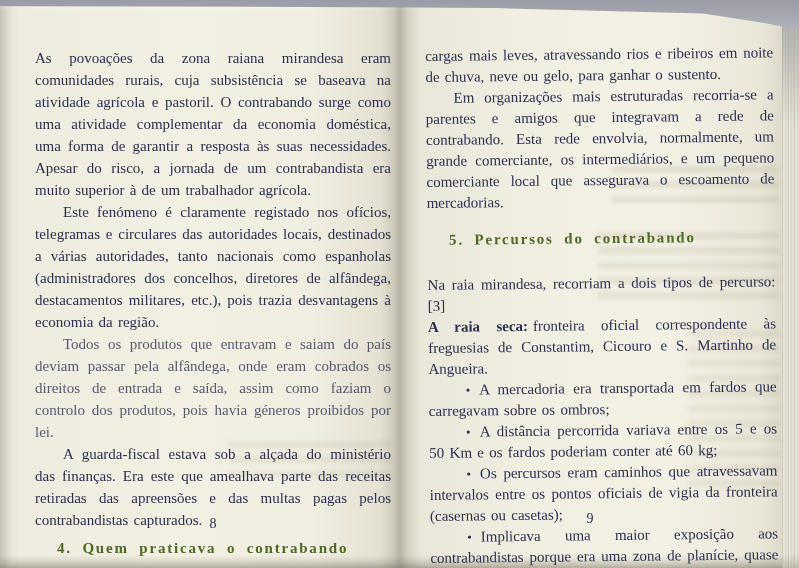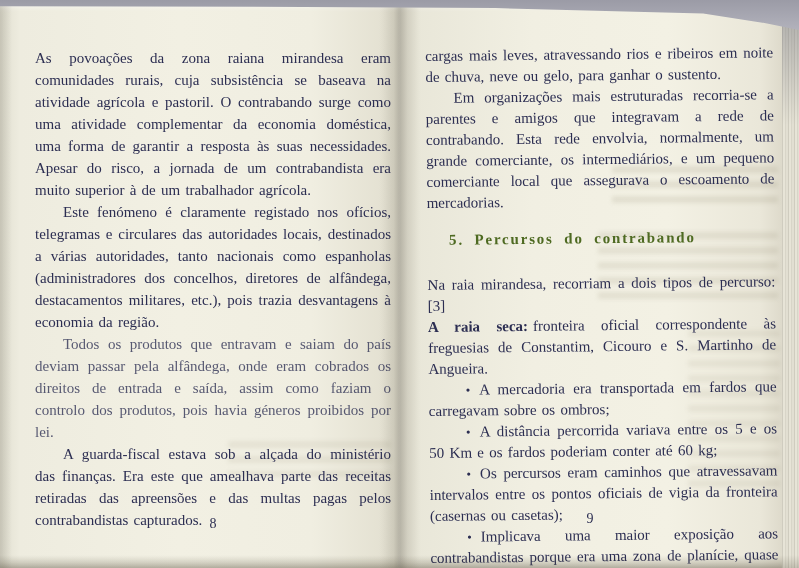--- a/index.html
+++ b/index.html
@@ -113,20 +113,21 @@
 <div class="ghost ghost-1"></div>
 <div class="ghost ghost-2"></div>
 <div class="ghost ghost-3"></div>
 <div class="ghost ghost-4"></div>
 
 <div class="textcol textcol-left">
   <p class="para">As povoações da zona raiana mirandesa eram comunidades rurais, cuja subsistência se baseava na atividade agrícola e pastoril. O contrabando surge como uma atividade complementar da economia doméstica, uma forma de garantir a resposta às suas necessidades. Apesar do risco, a jornada de um contrabandista era muito superior à de um trabalhador agrícola.</p>
   <p class="para indent">Este fenómeno é claramente registado nos ofícios, telegramas e circulares das autoridades locais, destinados a várias autoridades, tanto nacionais como espanholas (administradores dos concelhos, diretores de alfândega, destacamentos militares, etc.), pois trazia desvantagens à economia da região.</p>
   <p class="para indent faded">Todos os produtos que entravam e saiam do país deviam passar pela alfândega, onde eram cobrados os direitos de entrada e saída, assim como faziam o controlo dos produtos, pois havia géneros proibidos por lei.</p>
   <p class="para indent">A guarda-fiscal estava sob a alçada do ministério das finanças. Era este que amealhava parte das receitas retiradas das apreensões e das multas pagas pelos contrabandistas capturados.</p>
+  <p class="section-heading heading-left">4. Quem praticava o contrabando</p>
 
 </div>
 <div class="pagenum pagenum-left">8</div>
 
 <div class="textcol textcol-right">
   <p class="para">cargas mais leves, atravessando rios e ribeiros em noite de chuva, neve ou gelo, para ganhar o sustento.</p>
   <p class="para indent">Em organizações mais estruturadas recorria-se a parentes e amigos que integravam a rede de contrabando. Esta rede envolvia, normalmente, um grande comerciante, os intermediários, e um pequeno comerciante local que assegurava o escoamento de mercadorias.</p>
   <p class="section-heading heading-right">5. Percursos do contrabando</p>
   <p class="para">Na raia mirandesa, recorriam a dois tipos de percurso: [3]</p>
   <p class="para"><b class="term">A raia seca:</b><span>fronteira oficial correspondente às freguesias de Constantim, Cicouro e S. Martinho de Angueira.</span></p>

